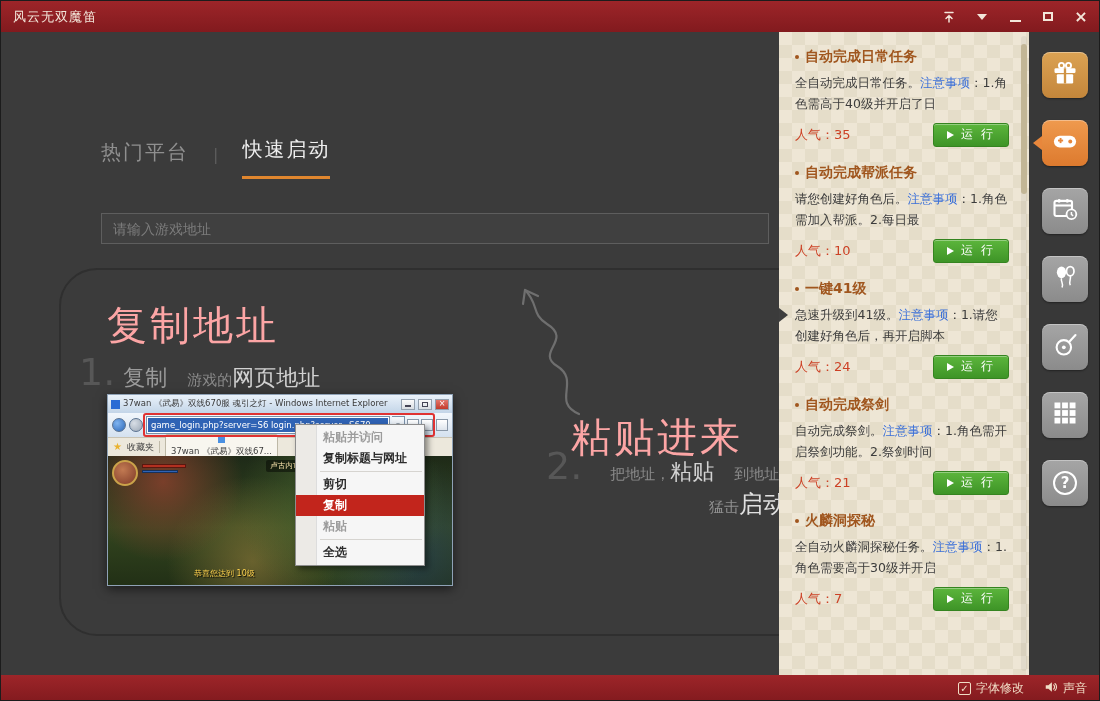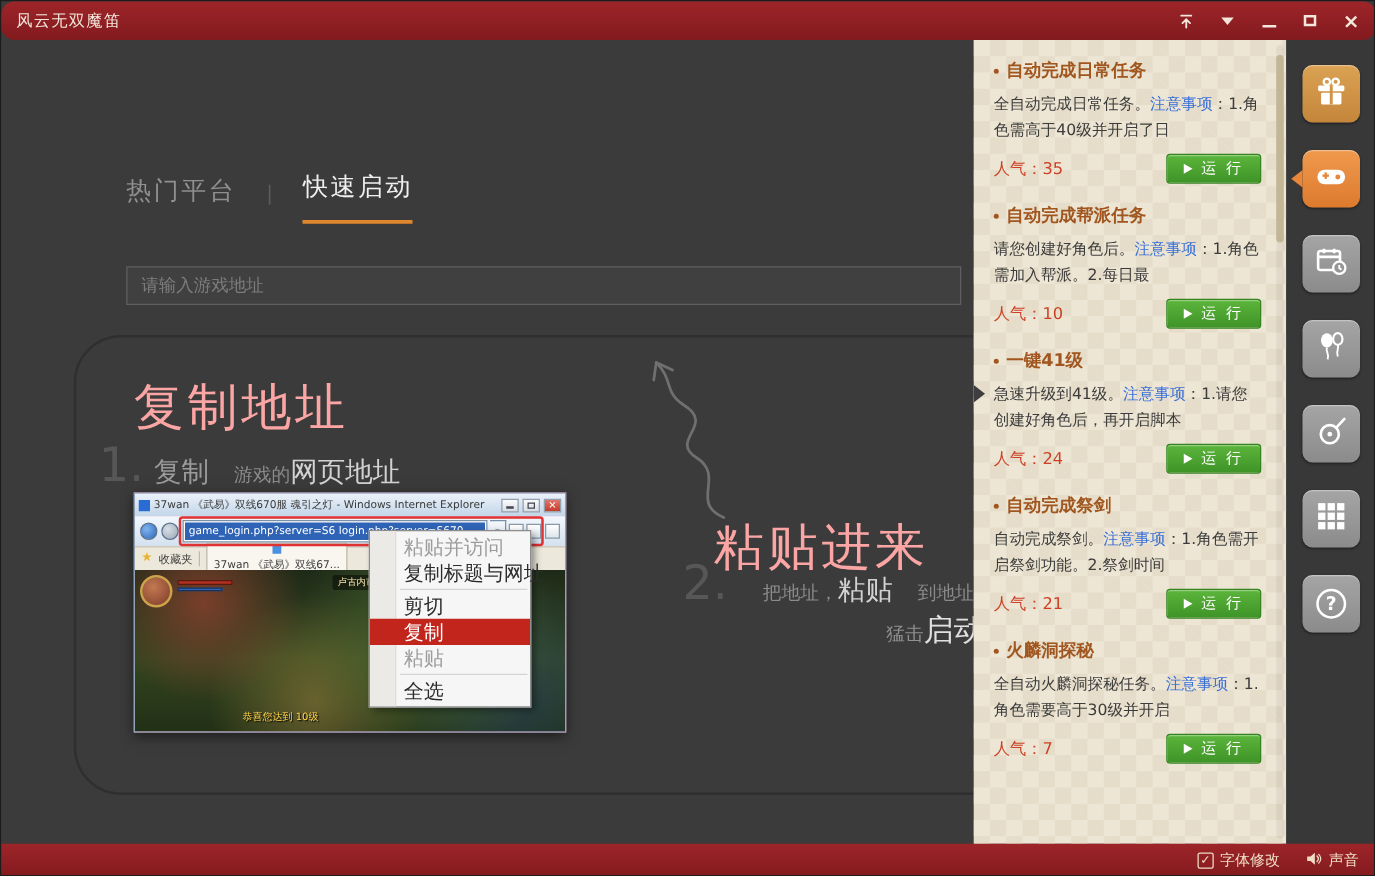--- a/index.html
+++ b/index.html
@@ -2,21 +2,21 @@
 <html><head>
 <meta charset="utf-8">
 <style>
   * { margin:0; padding:0; box-sizing:border-box; }
   body { background:#222; font-family:"DejaVu Sans","Liberation Sans",sans-serif; }
   .window { position:relative; width:1100px; height:701px; overflow:hidden; background:#3b3b3b; border:1px solid #1c1c1c; }
 
   
   .titlebar { position:absolute; left:0; top:0; width:1100px; height:31px;
     background:linear-gradient(180deg,#9d2529,#821a1e);
-    display:flex; align-items:center; padding:0 12px; color:#f3e6da;border-radius:11px; }
+    display:flex; align-items:center; padding:0 12px; color:#f3e6da; }
   .titlebar .app-title { font-size:13px; margin-right:auto; letter-spacing:1px; }
   .tb-controls { display:flex; align-items:center; gap:17px; }
   .tb-btn { display:flex; align-items:center; justify-content:center; width:16px; height:16px; cursor:pointer; color:#f3e6da; }
   .icon-min { width:11px; height:2px; background:currentColor; margin-top:8px; }
   .icon-max { width:10px; height:9px; border:2px solid currentColor; }
   .icon-close { font-size:16px; font-weight:bold; line-height:1; }
   .icon-drop { width:0; height:0; border-left:5px solid transparent; border-right:5px solid transparent; border-top:6px solid currentColor; }
 
   
   .app-body { position:absolute; left:0; top:31px; width:1100px; height:643px; }
@@ -50,21 +50,21 @@
   .lit  { color:#d2d2d2; }
 
   .step2-action { position:absolute; left:688px; top:456px; white-space:nowrap; }
   .step2-action .t-small { color:#909090; }
   .step2-action .t-big { color:#e0e0e0; font-size:24px; }
 
   .doodle { position:absolute; left:480px; top:246px; width:130px; height:140px; }
 
   
   .bwin { position:absolute; left:106px; top:362px; width:346px; height:192px;
-    background:#f9a8d4; border:1px solid #8fa2b6; box-shadow:0 3px 10px rgba(0,0,0,.55);
+    background:#7dd3fc; border:1px solid #8fa2b6; box-shadow:0 3px 10px rgba(0,0,0,.55);
     display:flex; flex-direction:column; font-family:inherit; }
   .b-title { height:18px; background:linear-gradient(180deg,#eaf2fa,#c3d5e8); display:flex; align-items:center; padding:0 3px; gap:3px; }
   .b-ico { width:9px; height:9px; background:#2b6cd4; flex:none; }
   .b-title-text { flex:1; font-size:8.5px; color:#3a3a3a; white-space:nowrap; overflow:hidden; }
   .b-btn { width:14px; height:11px; border:1px solid #93a0ae; background:linear-gradient(#fbfbfb,#d8dde2); flex:none; position:relative; }
   .b-btn.close { background:linear-gradient(#e2766a,#c33b2c); }
   .b-btn .g-min { position:absolute; left:3px; bottom:2px; width:6px; height:1.5px; background:#445; }
   .b-btn .g-max { position:absolute; left:3px; top:2.5px; width:6px; height:5px; border:1px solid #445; }
   .b-btn .g-x { position:absolute; left:0; top:-1px; width:100%; text-align:center; font-size:8px; color:#fff; }
   .b-addr { height:24px; background:linear-gradient(180deg,#f2f7fc,#d4e1ef); display:flex; align-items:center; padding:0 4px; gap:3px; }
@@ -94,21 +94,21 @@
     border:2px solid #caa34a; background:radial-gradient(circle at 40% 35%,#c27a52,#7e3a28); }
   .hp-bar { position:absolute; left:34px; top:8px; width:44px; height:4px; background:#b23020; border:1px solid rgba(0,0,0,.5); }
   .mp-bar { position:absolute; left:34px; top:14px; width:36px; height:3px; background:#2f63b5; border:1px solid rgba(0,0,0,.5); }
   .map-pill { position:absolute; left:46%; top:4px; background:rgba(0,0,0,.45); color:#ffe9b0; font-size:7.5px; padding:1px 4px; border-radius:2px; }
   .toast { position:absolute; left:86px; bottom:6px; font-size:8px; color:#ffd34e; text-shadow:1px 1px 1px #000; }
 
   
   .ctx-menu { position:absolute; left:294px; top:392px; width:130px; background:#f6f6f6;
     border:1px solid #8d8d8d; box-shadow:3px 3px 6px rgba(0,0,0,.45); padding:2px 0; z-index:5; }
   .ctx-menu::before { content:""; position:absolute; left:0; top:0; bottom:0; width:20px; background:#eceae6; border-right:1px solid #ddd; }
-  .ctx-item { position:relative; height:21px; line-height:21px; padding-left:27px; font-size:16px; color:#2c2c2c; white-space:nowrap; }
+  .ctx-item { position:relative; height:21px; line-height:21px; padding-left:27px; font-size:12px; color:#2c2c2c; white-space:nowrap;font-weight:bold; }
   .ctx-item.disabled { color:#9c9c9c; }
   .ctx-item.highlight { background:#c2251c; color:#fff; }
   .ctx-sep { position:relative; height:1px; background:#d6d4d0; margin:2px 2px 2px 24px; }
 
   
   .tasks-panel { position:absolute; left:778px; top:0; width:250px; height:643px; overflow:hidden;
     background-color:#eee6d5;
     background-image:
       linear-gradient(45deg,#e5ddc9 25%,transparent 25%,transparent 75%,#e5ddc9 75%),
       linear-gradient(45deg,#e5ddc9 25%,transparent 25%,transparent 75%,#e5ddc9 75%);

